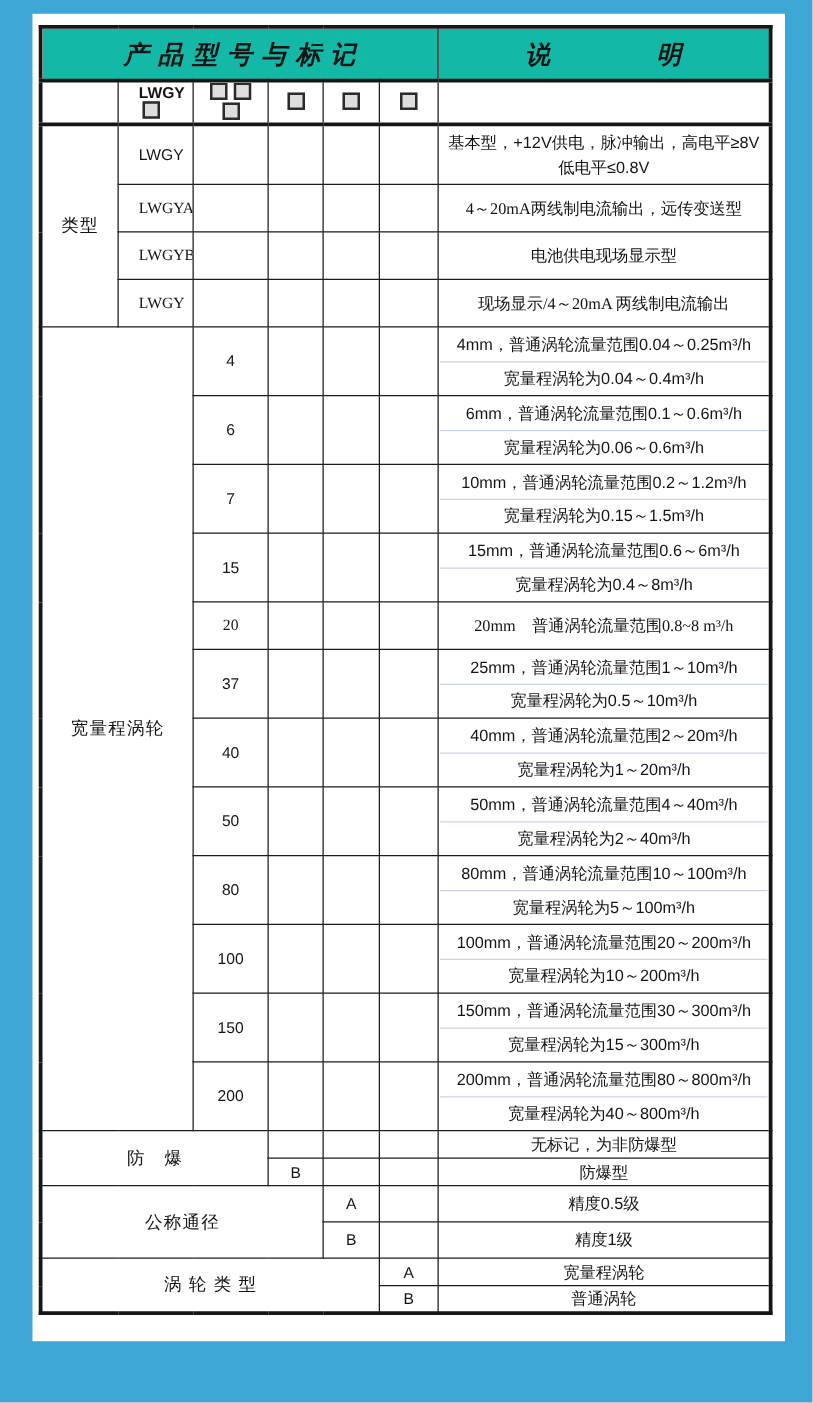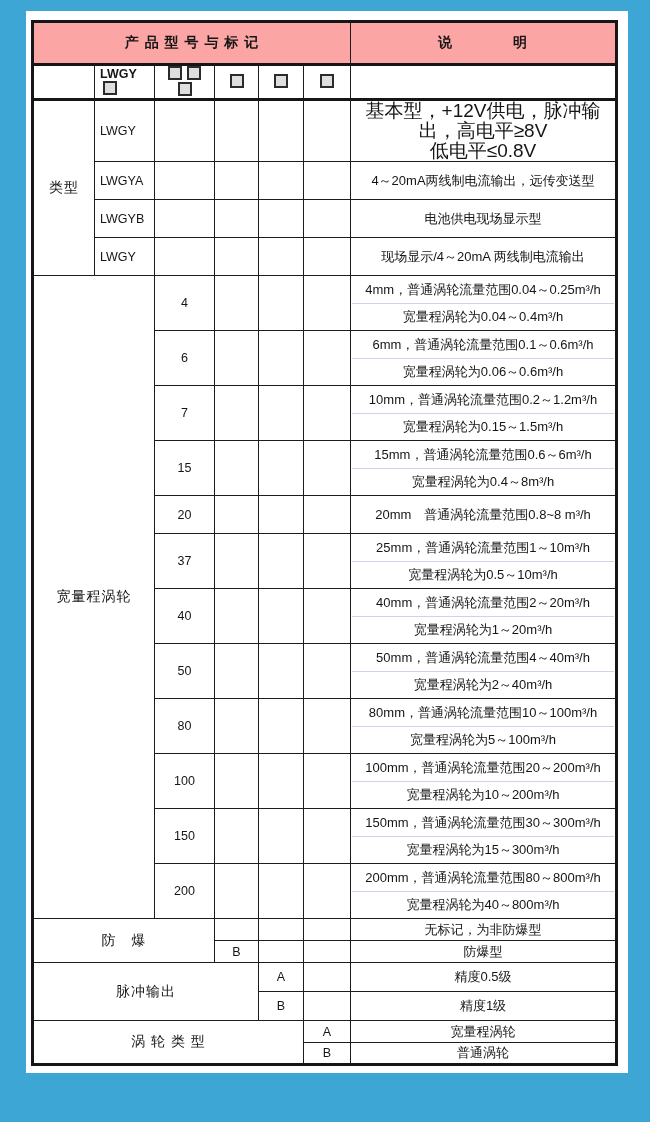--- a/index.html
+++ b/index.html
@@ -18,39 +18,39 @@
     border-collapse:collapse;table-layout:fixed;
     border:3px solid #161616;
     font-size:13px;color:#151515;
   }
   td,th{
     border:1.6px solid #1c1c1c;
     padding:0 2px;text-align:center;vertical-align:middle;
     overflow:hidden;
   }
   th.hdr{
-    background:#fca5a5;height:40px;font-size:14px;font-weight:bold;
-    letter-spacing:1px;border-bottom:3px solid #161616;
+    background:#14b8a6;height:40px;font-size:20px;font-weight:bold;
+    letter-spacing:1px;border-bottom:3px solid #161616;font-style:italic;
   }
   tr.codes td{height:19px;font-weight:bold;font-size:12.5px;border-bottom:3px solid #161616;}
-  .left{text-align:left;padding-left:5px;}
+  .left{text-align:left;padding-left:16px;}
   .box{
     display:inline-block;width:10px;height:10px;
     border:2px solid #2b2b2b;background:#dedede;
     vertical-align:-1px;margin:0 2.5px;
   }
   .seclabel{font-weight:normal;font-size:14px;letter-spacing:1px;}
   .code{font-size:12.5px;}
   .desc-cell{padding:0;}
   .desc-cell .ln{line-height:24px;font-size:13px;}
-  .desc-cell .ln2{line-height:20px;font-size:19px;}
+  .desc-cell .ln2{line-height:20px;font-size:13px;}
   .split{height:0;border-top:1.5px solid #ccd4ec;margin:1px 1px;}
   tr.sec>td{border-top:1px solid #fef9c3;}
   tr.h56{height:55px;}
-  tr.h38{height:38px;}
+  tr.h38{height:38px;font-family:Liberation Serif, serif;}
   tr.h48{height:48px;}
   tr.h27{height:22px;}
   tr.h29{height:29px;}
 </style>
 </head>
 <body>
 
 <div class="panel"></div>
 
 <table class="spec">
@@ -257,21 +257,21 @@
     <td>无标记，为非防爆型</td>
   </tr>
   <tr class="h27">
     <td class="code">B</td>
     <td></td>
         <td></td>
     <td>防爆型</td>
   </tr>
 
   <tr class="sec h29">
-    <td colspan="4" rowspan="2" class="seclabel">脉冲输出</td>
+    <td colspan="4" rowspan="2" class="seclabel">公称通径</td>
     <td class="code">A</td>
     <td></td>
     <td>精度0.5级</td>
   </tr>
   <tr class="h29">
     <td class="code">B</td>
     <td></td>
     <td>精度1级</td>
   </tr>
 

